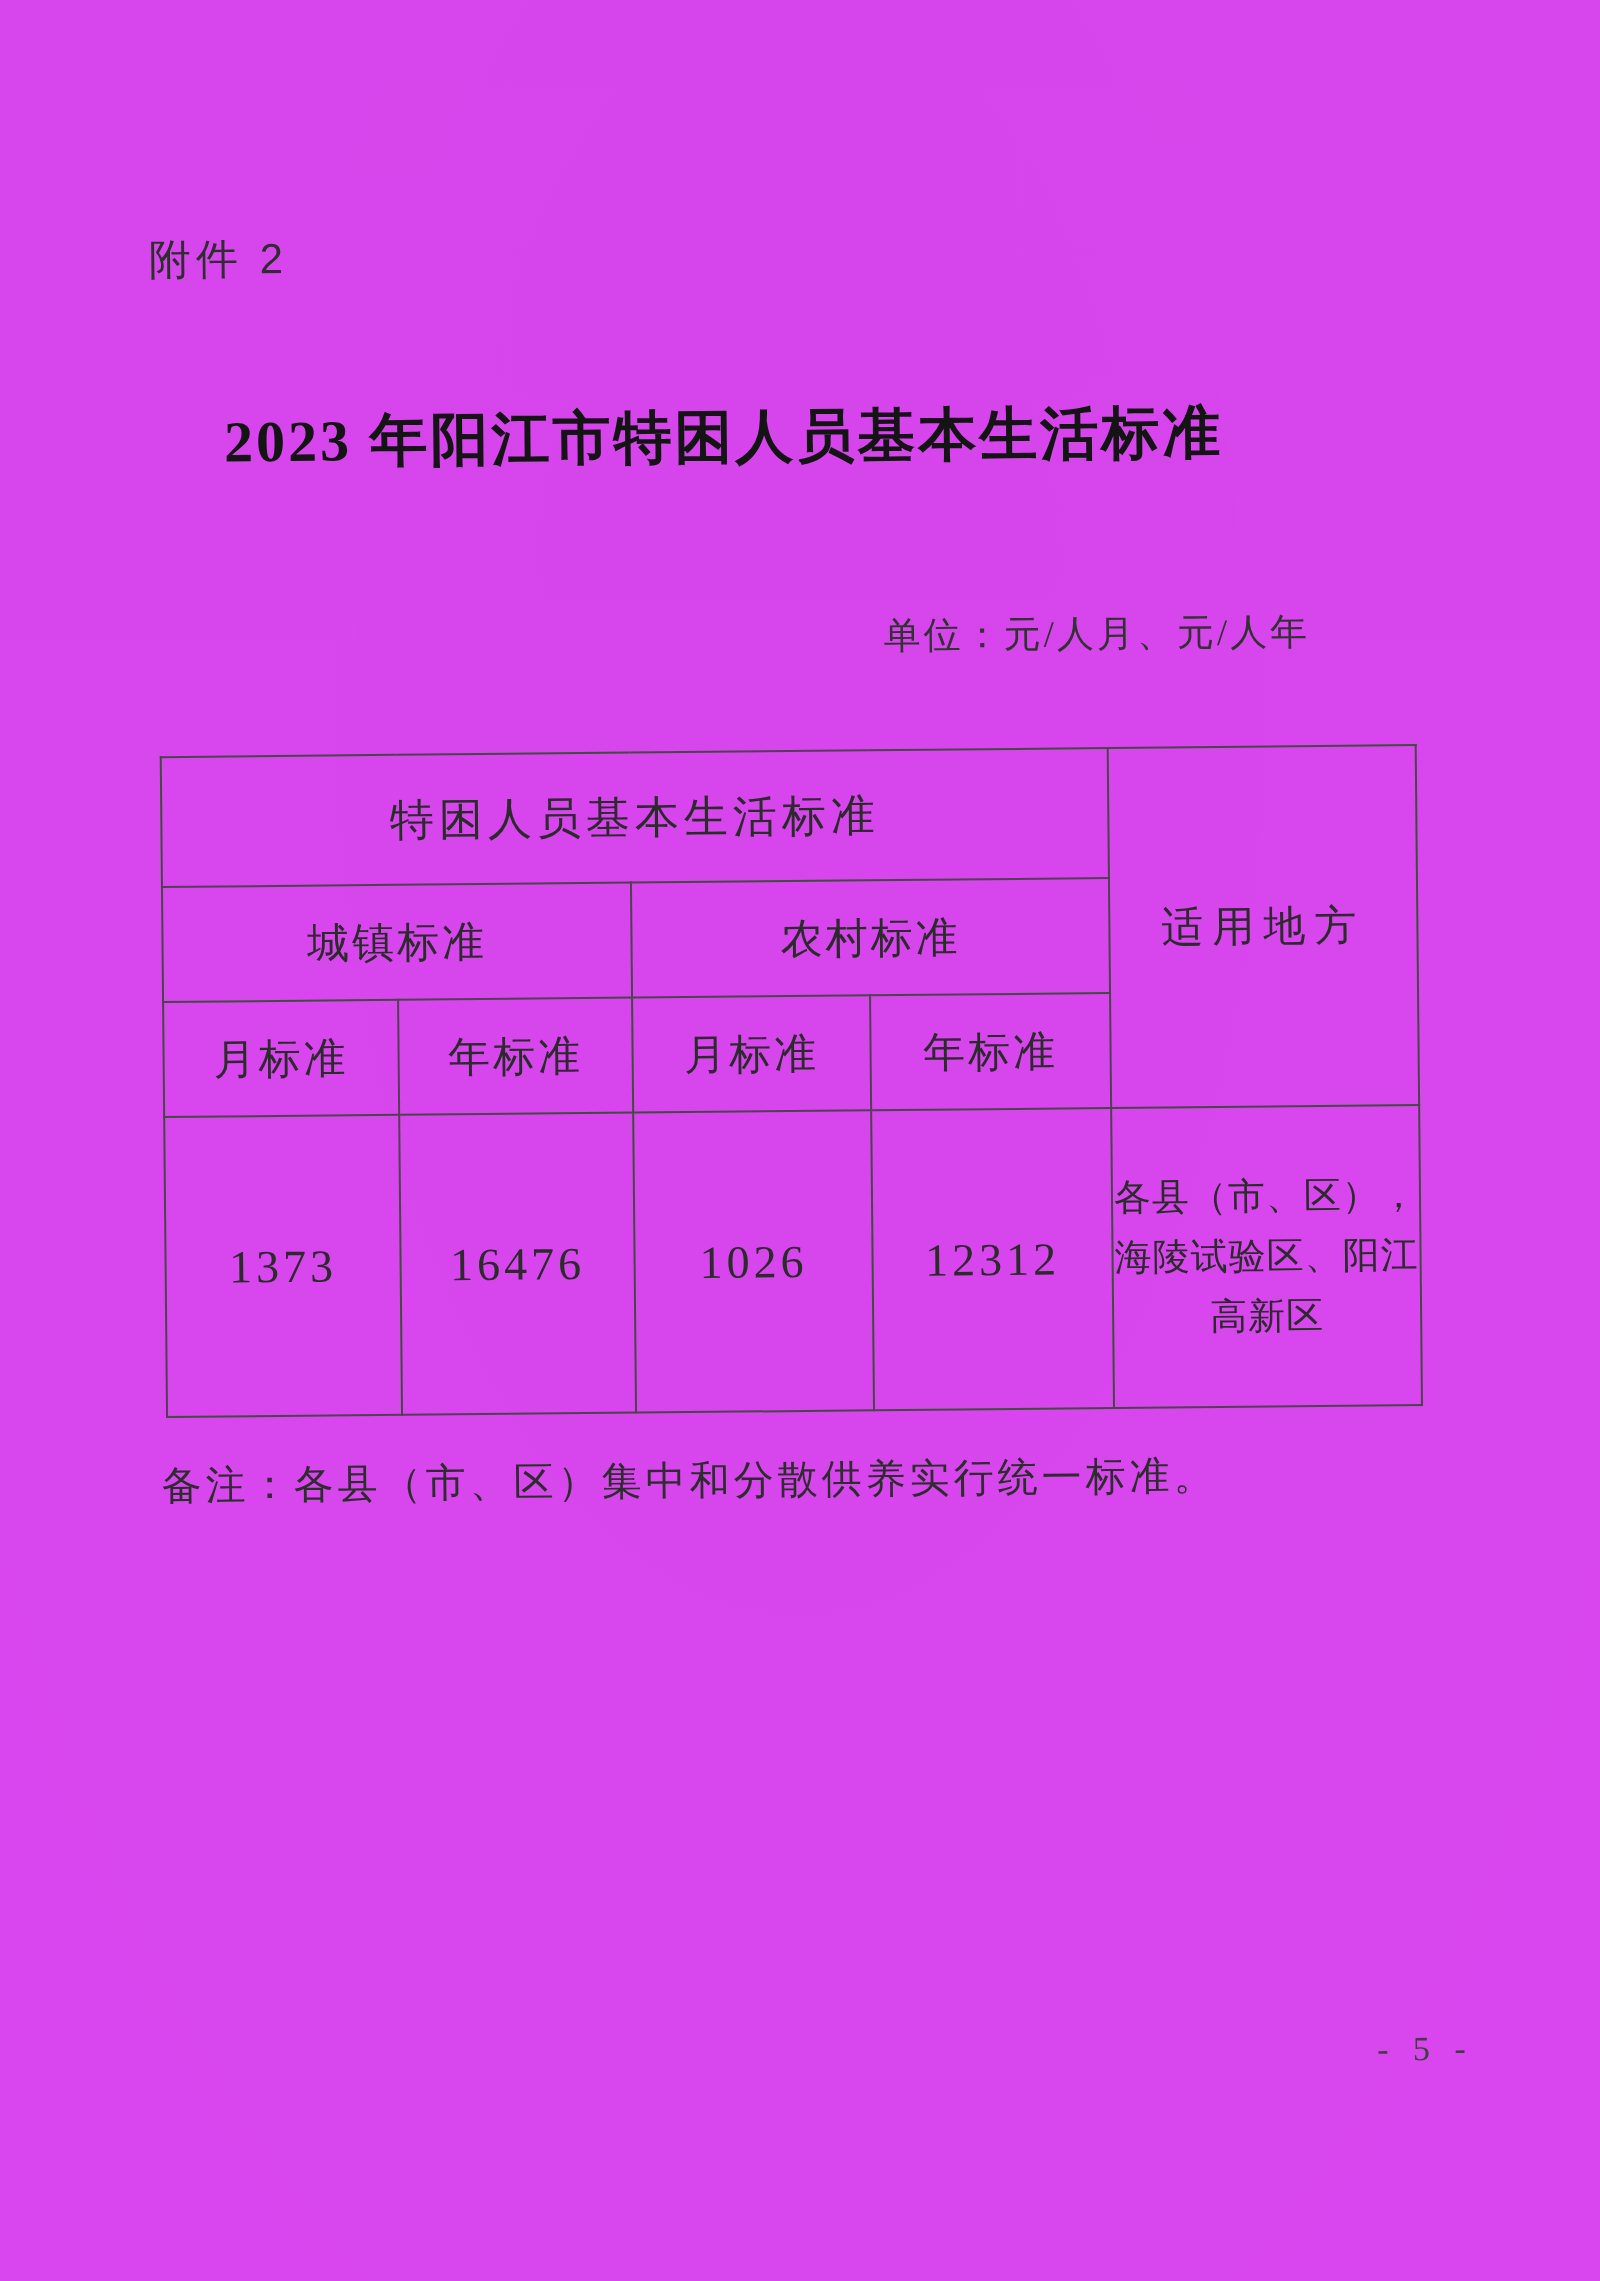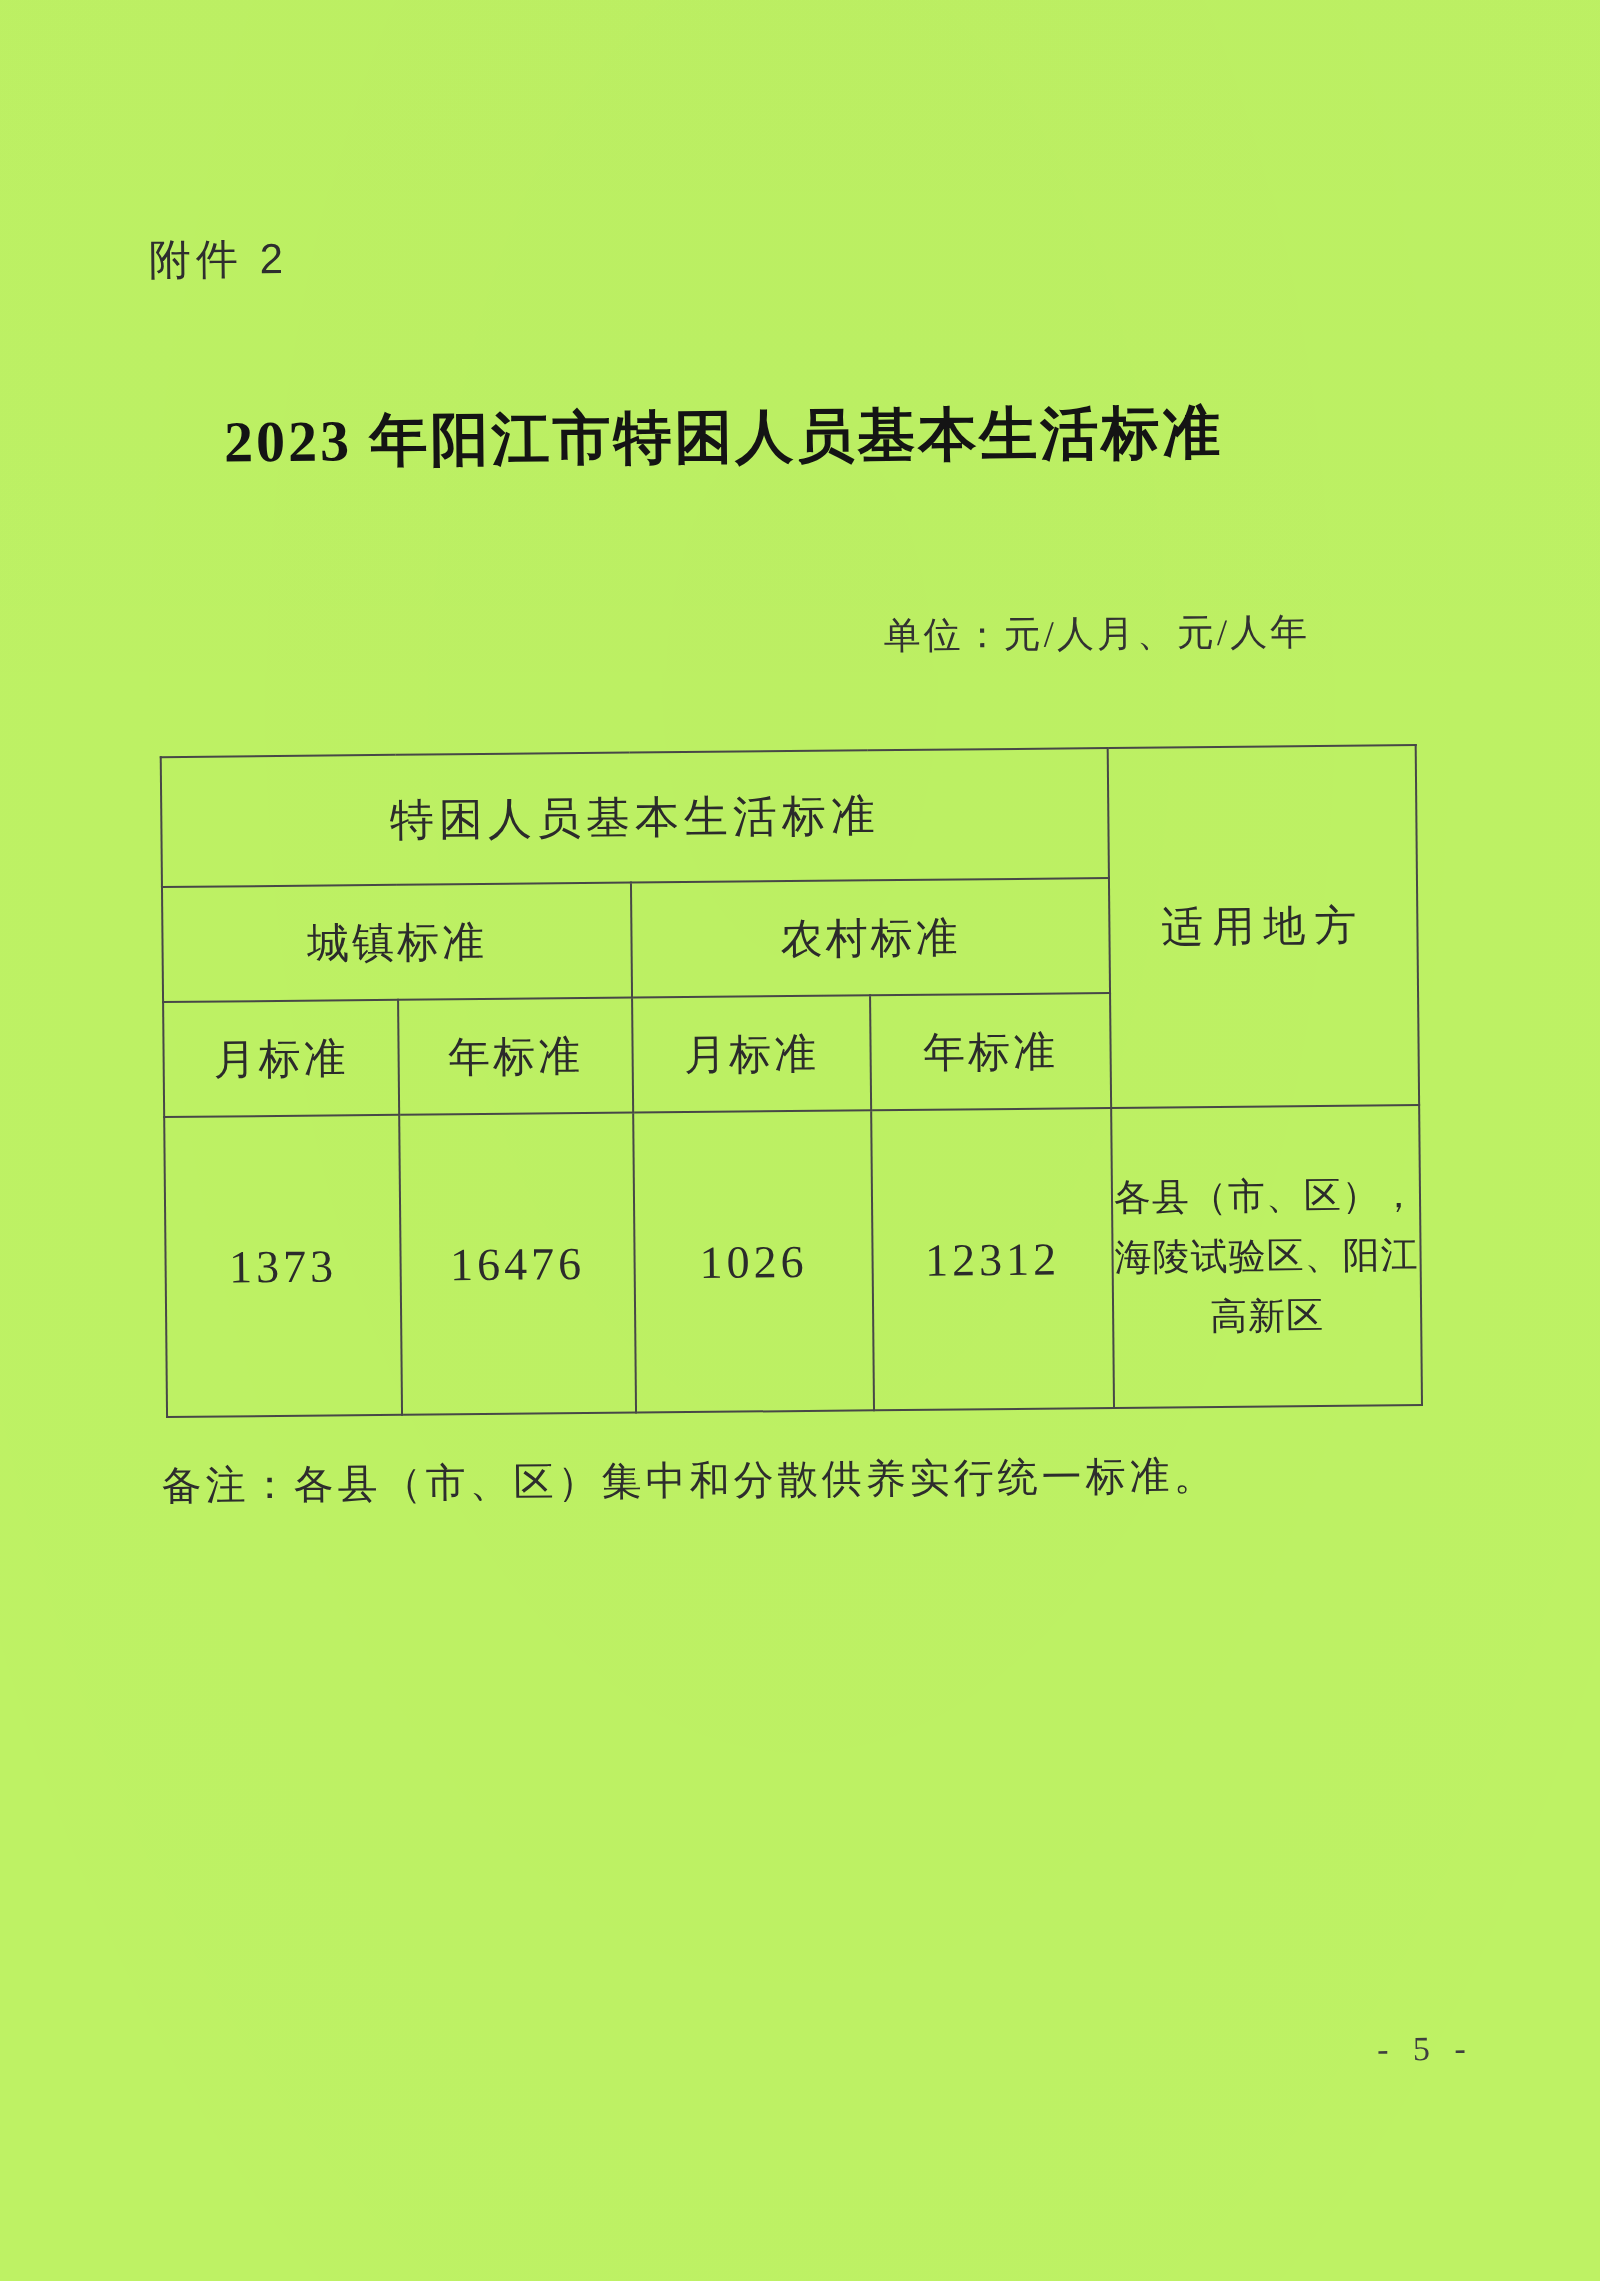--- a/index.html
+++ b/index.html
@@ -4,21 +4,21 @@
 <style>
   html, body {
     margin: 0;
     padding: 0;
     background: #ffffff;
   }
   .page {
     position: relative;
     width: 1600px;
     height: 2281px;
-    background: #bef264;
+    background: #d946ef;
     overflow: hidden;
     font-family: "Liberation Serif", serif;
   }
   
   .page::before {
     content: "";
     position: absolute;
     inset: 0;
     background:
       radial-gradient(ellipse at 50% 30%, rgba(0,0,0,0.012), rgba(0,0,0,0.0)),

